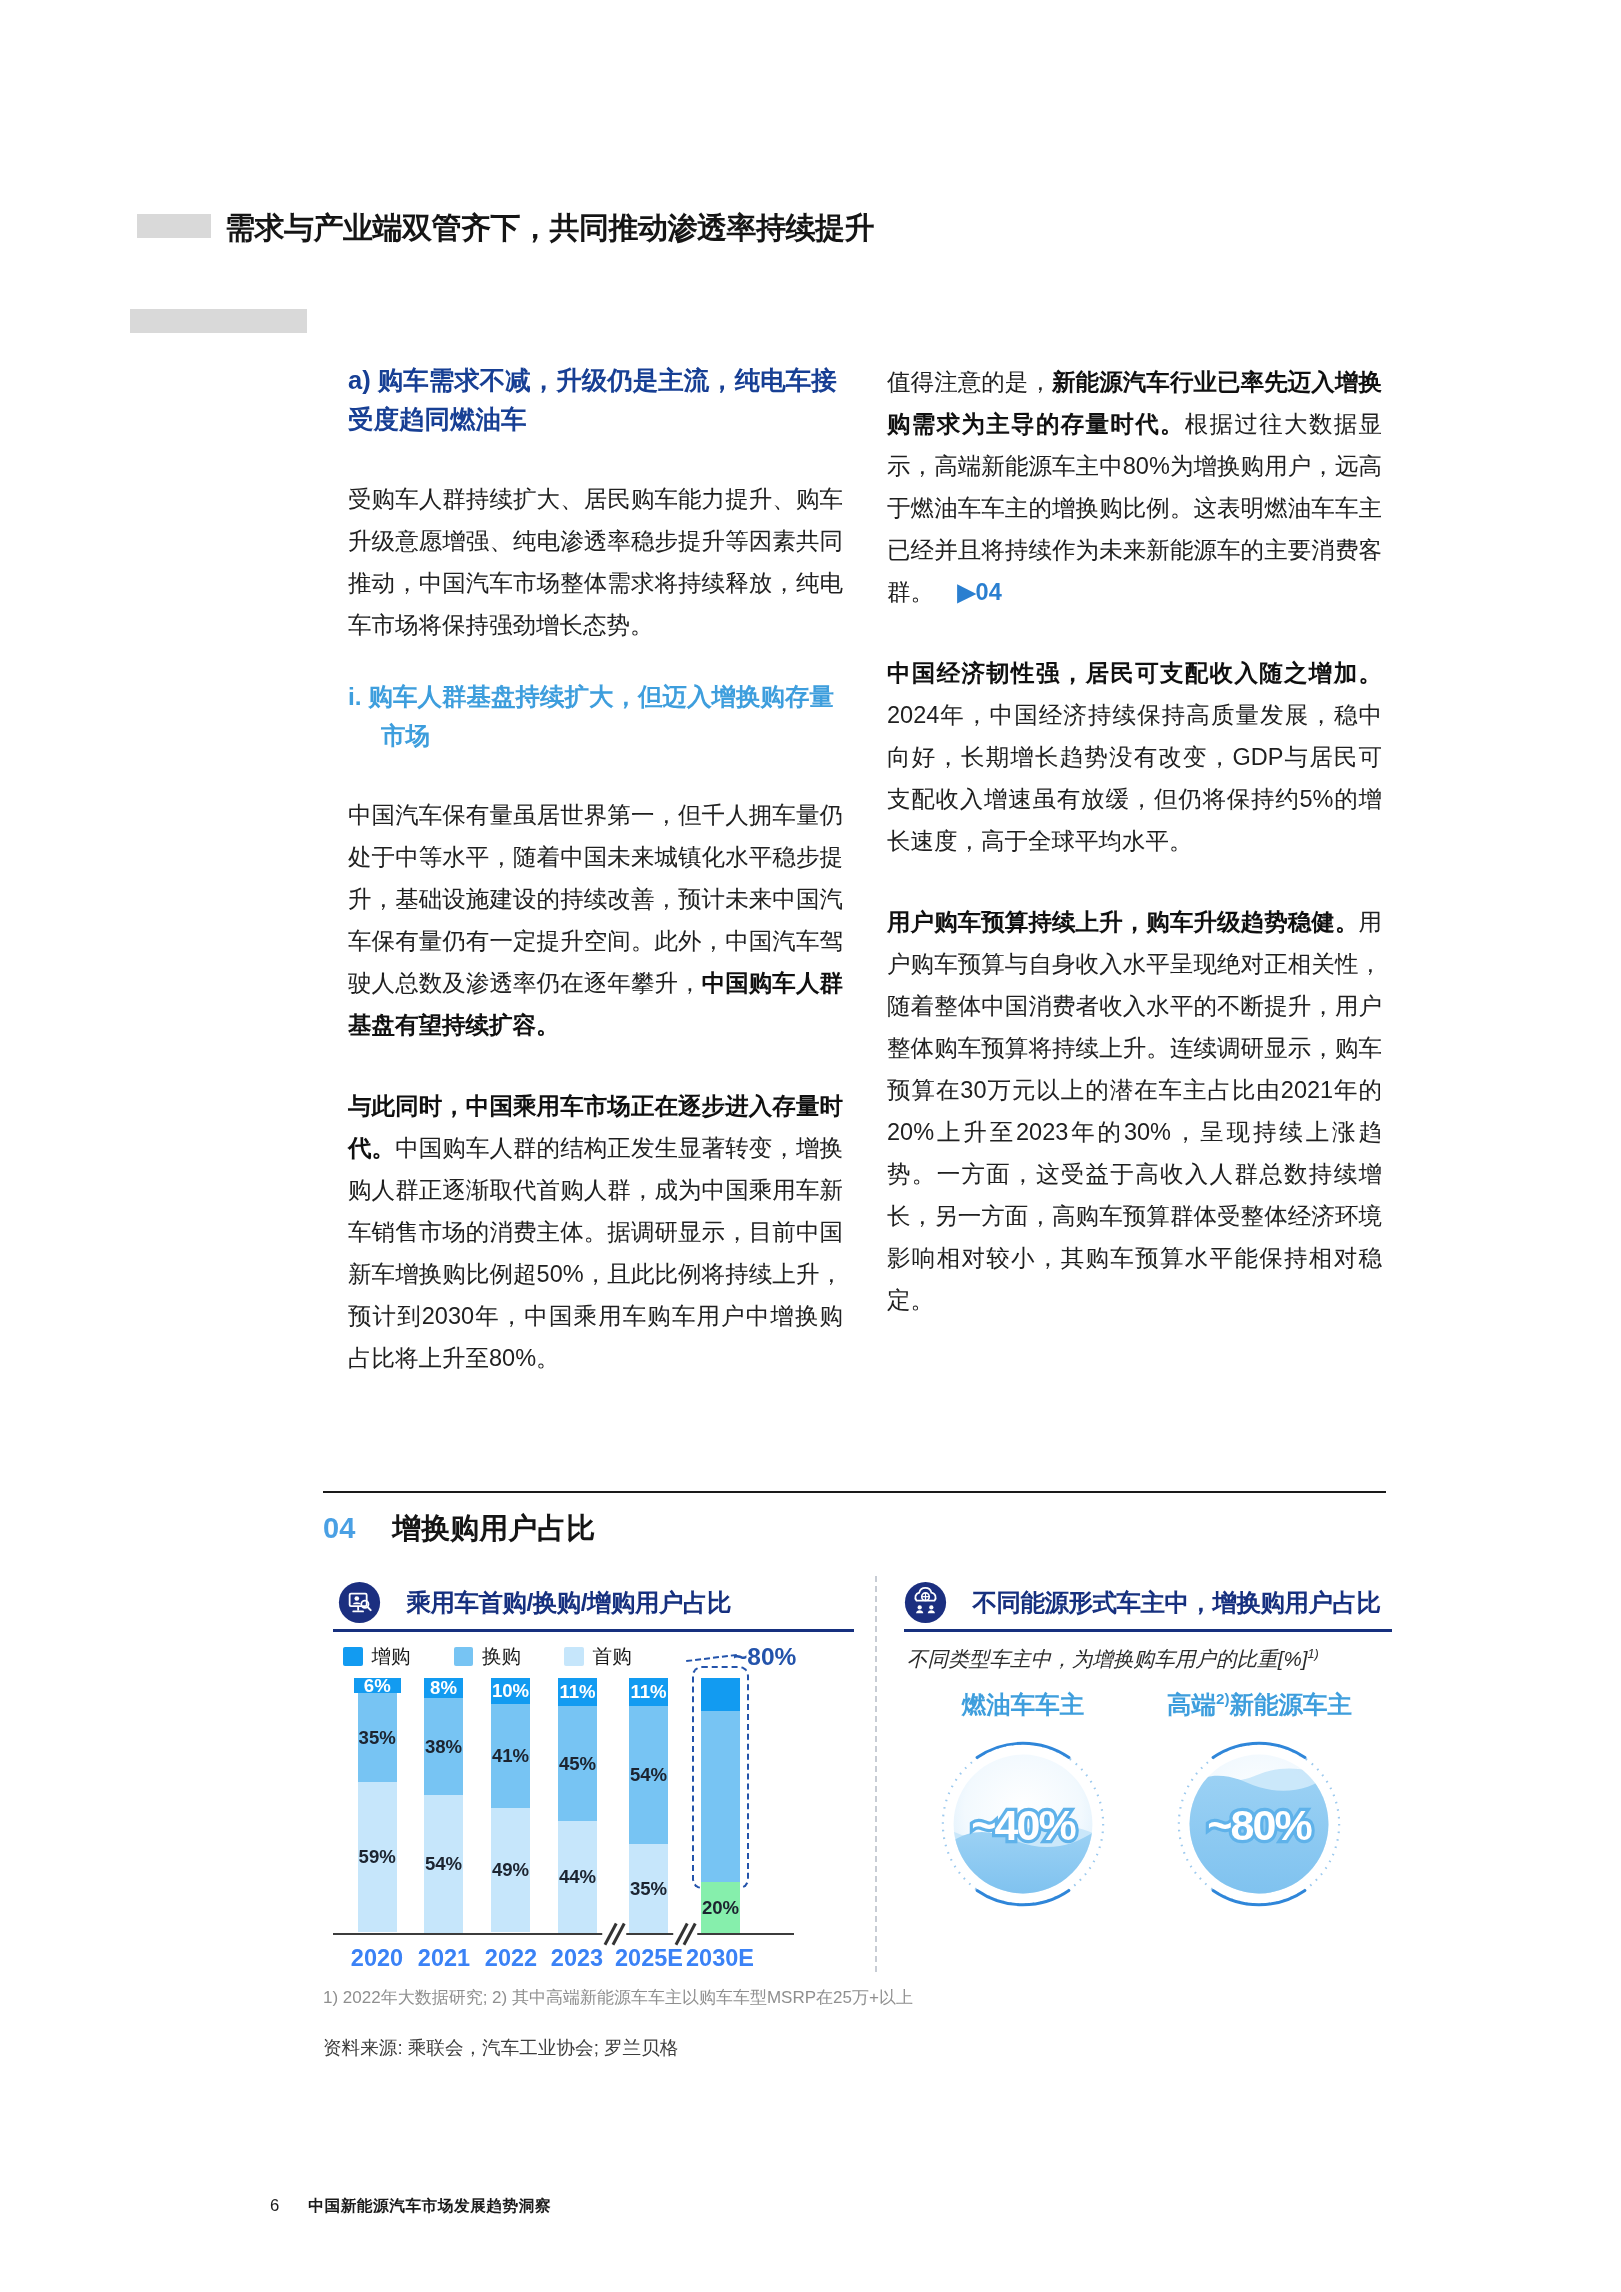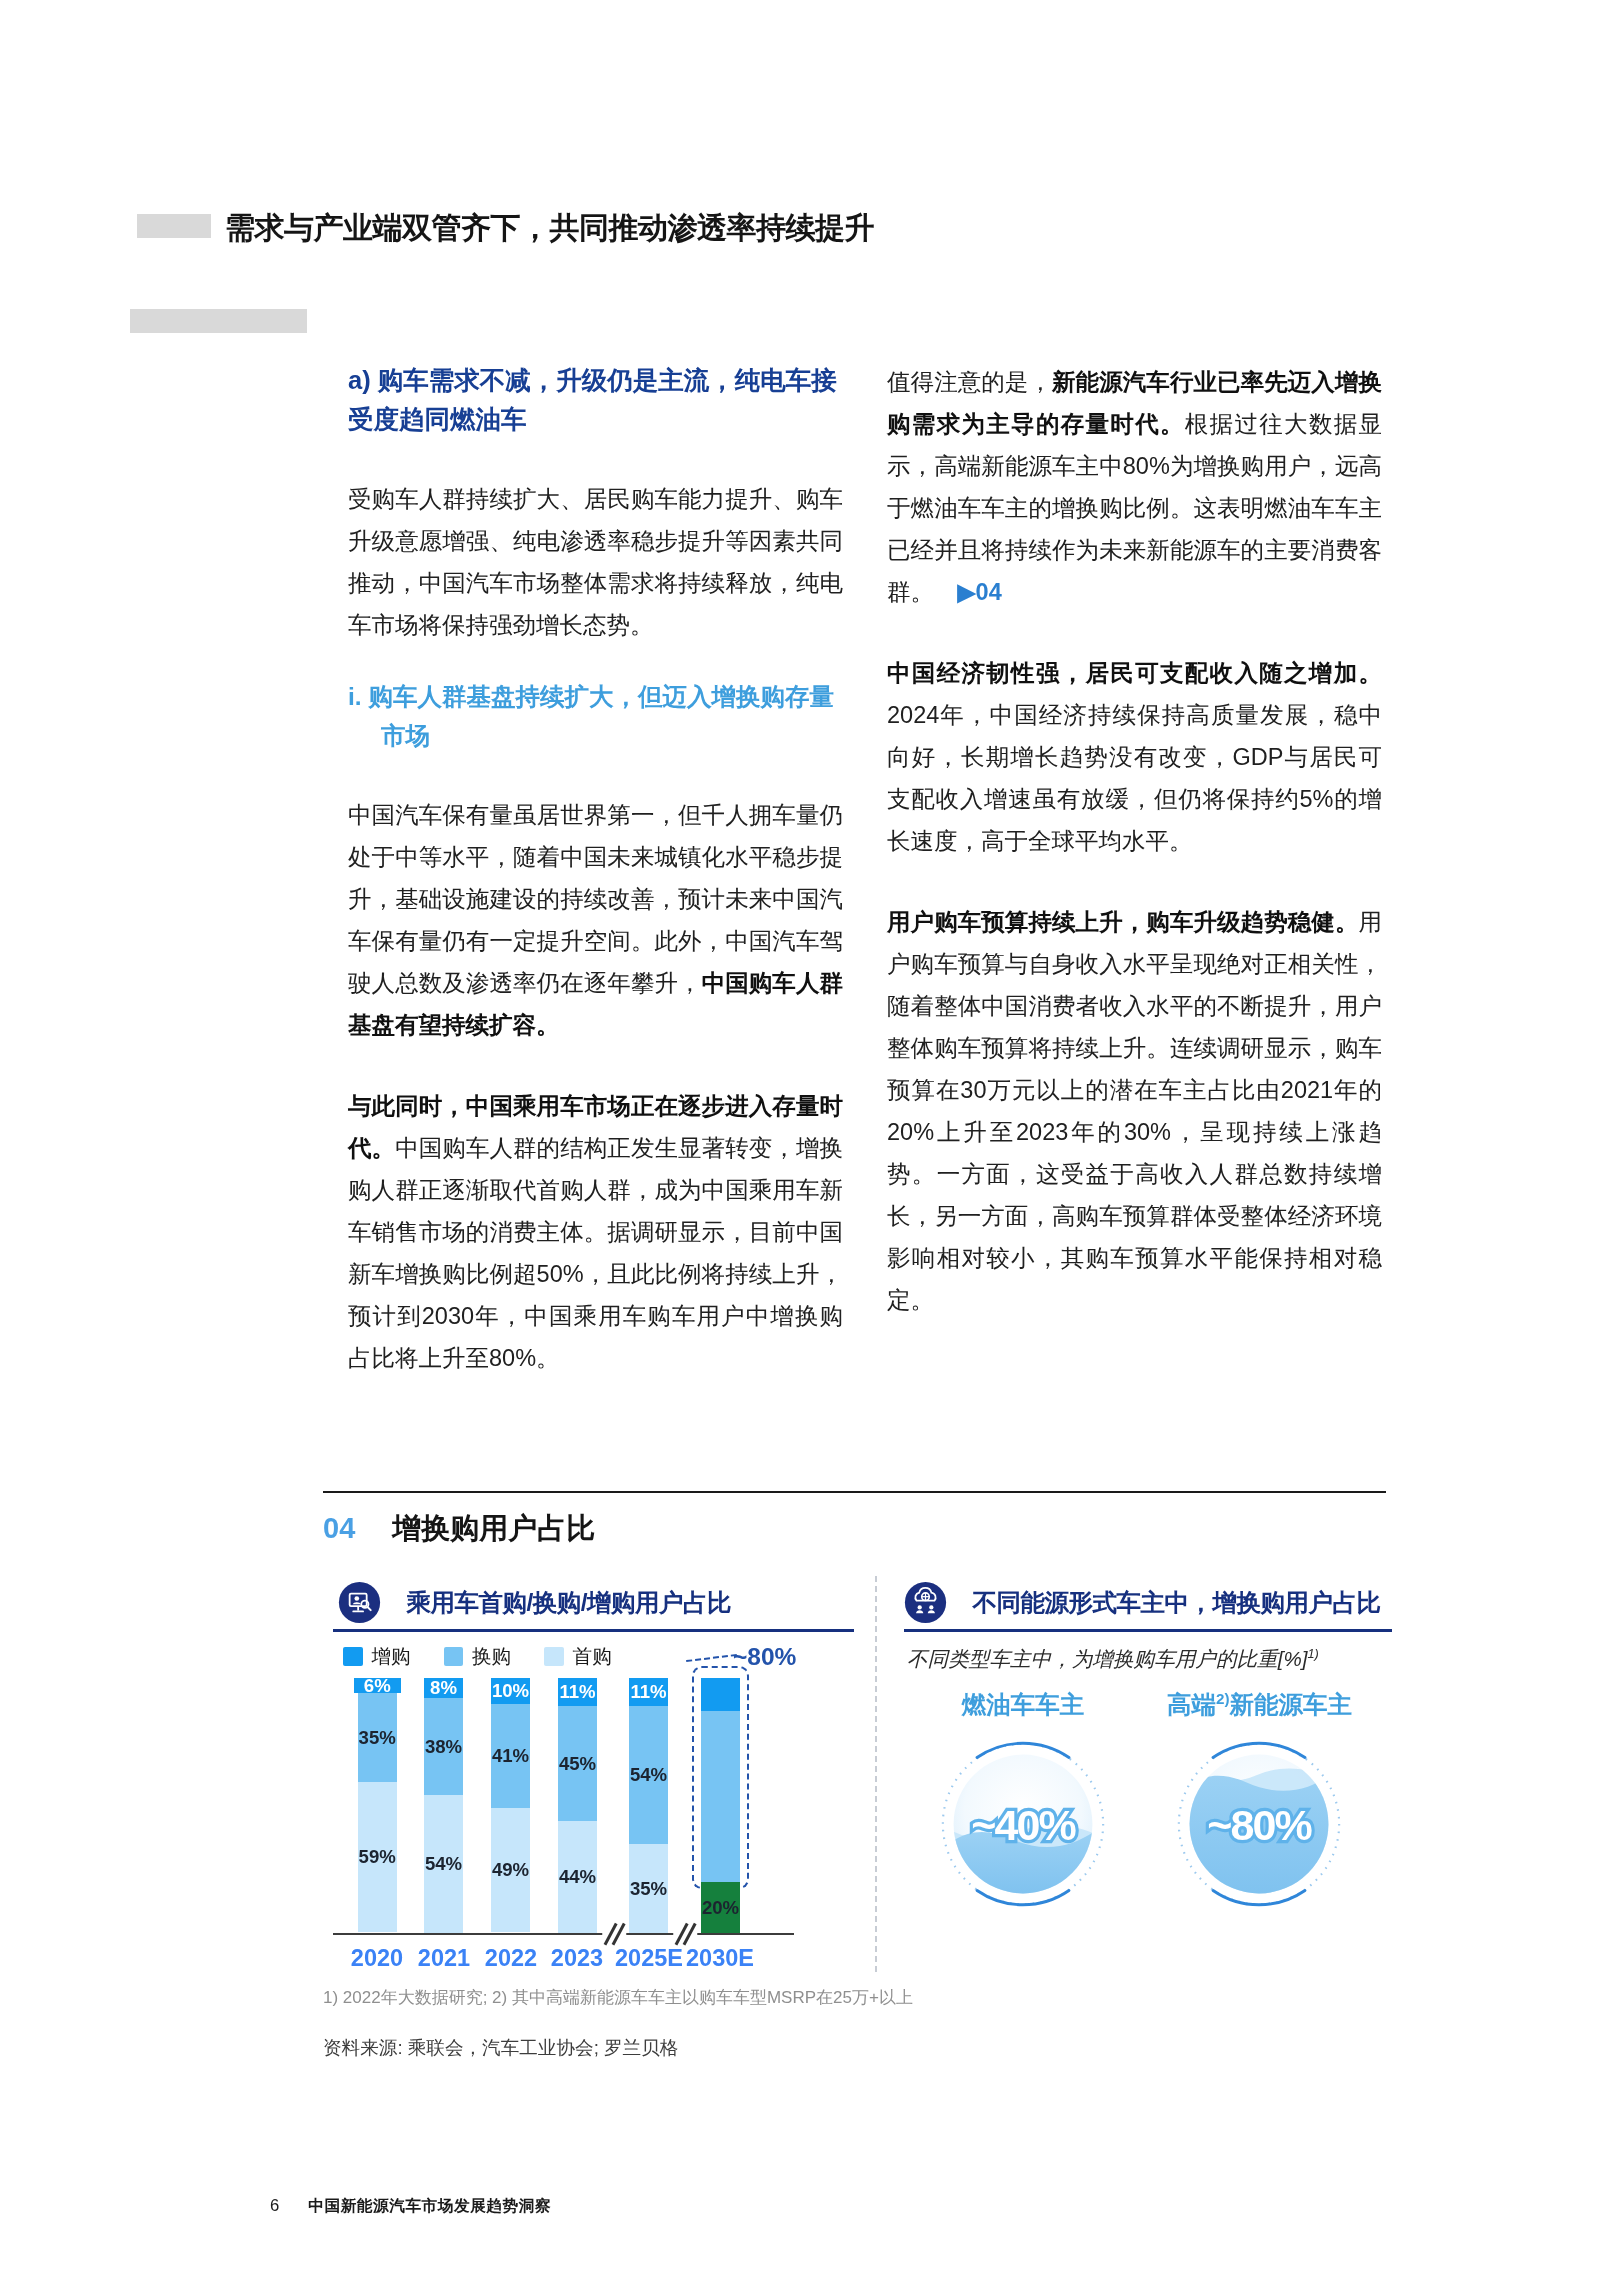--- a/index.html
+++ b/index.html
@@ -34,21 +34,21 @@
 
   .panel-head { position:absolute; display:flex; align-items:center; }
   .ph-left  { left:338px; top:1581px; }
   .ph-right { left:904px; top:1581px; }
   .panel-icon { width:43px; height:43px; margin-right:25.5px; flex:0 0 auto; }
   .panel-title { font-size:24.5px; font-weight:800; color:#16307f; letter-spacing:-0.5px; }
   .underline { position:absolute; height:2.9px; background:#16307f; }
   .ul-left  { left:333px; top:1629px; width:521px; }
   .ul-right { left:904px; top:1629px; width:488px; }
 
-  .legend { position:absolute; left:343px; top:1643px; display:flex; gap:33px; align-items:center; }
+  .legend { position:absolute; left:343px; top:1643px; display:flex; gap:43px; align-items:center; }
   .legend-item { display:flex; align-items:center; gap:8.8px; font-size:19.6px; color:#1a1a1a; }
   .legend-swatch { width:19.6px; height:19.6px; border-radius:2px; }
 
   .plot { position:absolute; left:343px; top:1678px; width:451px; height:314px; }
   .axis { position:absolute; left:-9.8px; top:255px; width:461px; height:2px; background:#3c3c3c; }
   .bar { position:absolute; top:0; width:39px; height:255px; display:flex; flex-direction:column; }
   .seg { position:relative; display:flex; align-items:center; justify-content:center; }
   .seg-tag { width:47px; margin-left:-3.9px; box-shadow:0 0 0 2.9px #fff; }
   .seg-label { font-size:18.6px; font-weight:bold; color:#1c2430; white-space:nowrap; }
   .seg-label.on-dark { color:#ffffff; }
@@ -215,21 +215,21 @@
           <span class="seg-label">54%</span>
         </div>
         <div class="seg" style="height: 89px; background: rgb(198, 230, 251);">
           <span class="seg-label">35%</span>
         </div>
       </div>
       <div class="x-label" style="left: 306px;">2025E</div>
       <div class="bar" style="left: 358px; width: 39px;">
         <div class="seg" style="height: 33px; background: rgb(18, 155, 241);"></div>
         <div class="seg" style="height: 171px; background: rgb(119, 196, 243);"></div>
-        <div class="seg" style="height: 51px; background: #15803d;">
+        <div class="seg" style="height: 51px; background: #86efac;">
           <span class="seg-label">20%</span>
         </div>
       </div>
       <div class="x-label" style="left: 377px;">2030E</div>
     </div>
 
   <div class="panel-divider"></div>
 
   <div class="panel-head ph-right">
     <span class="panel-icon">

